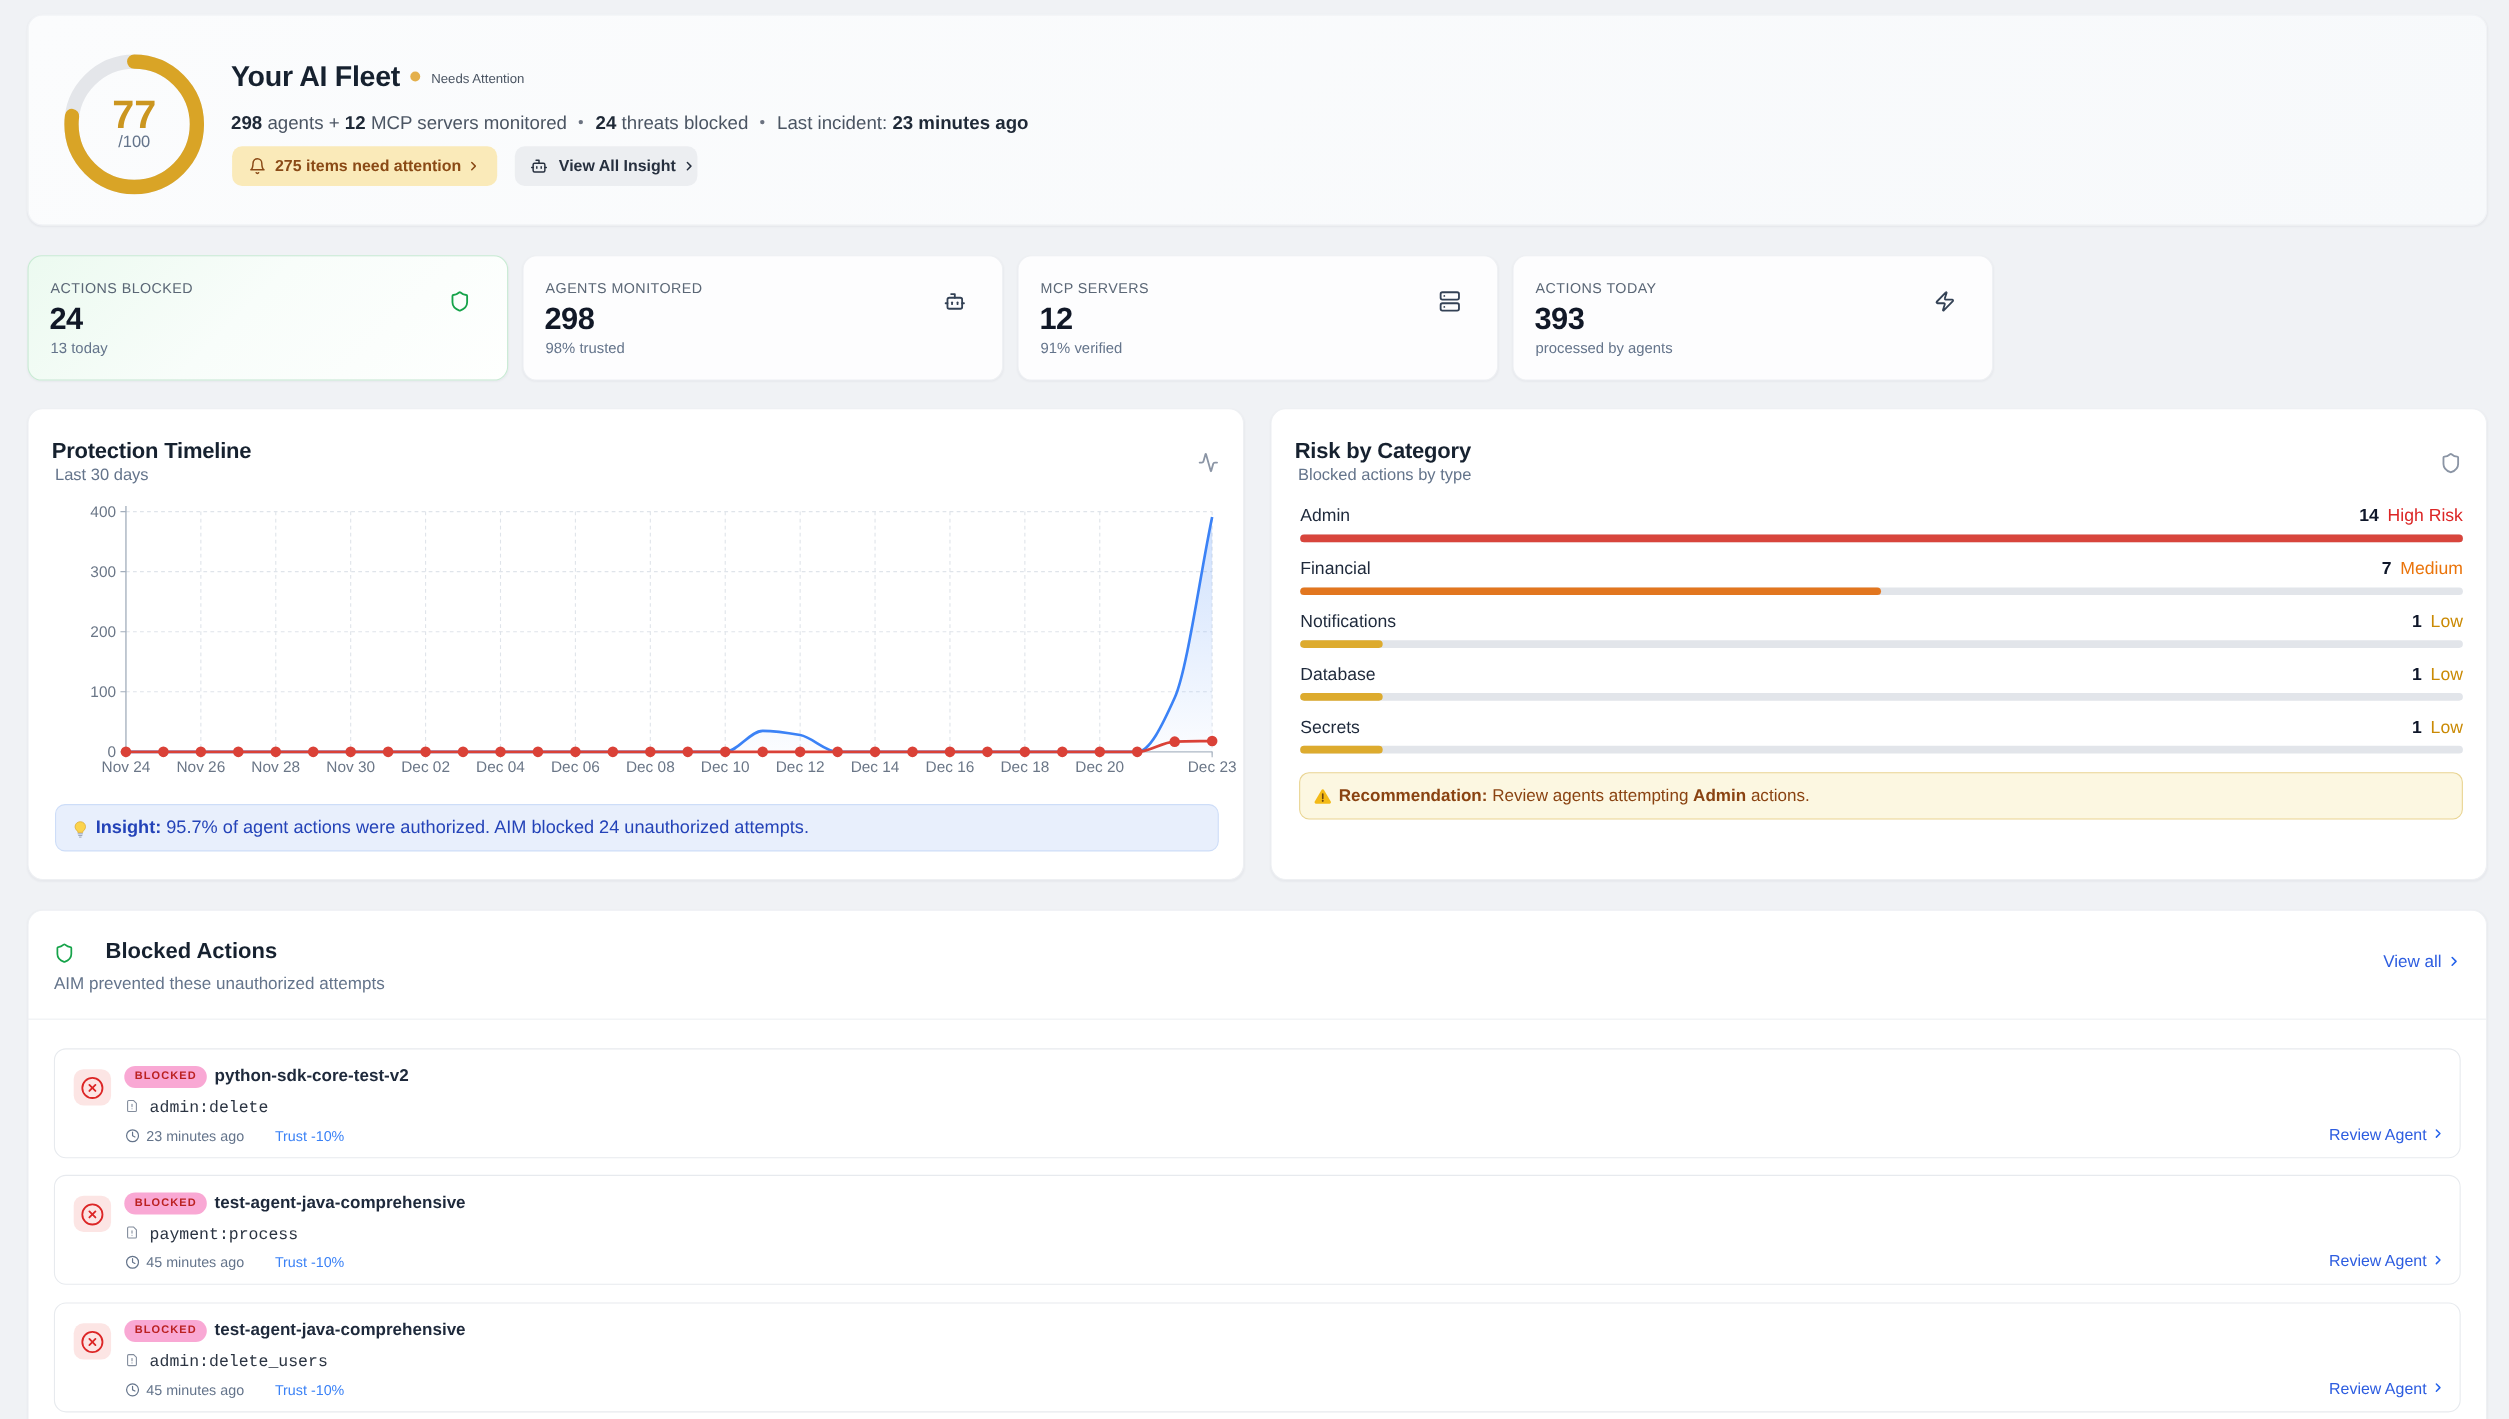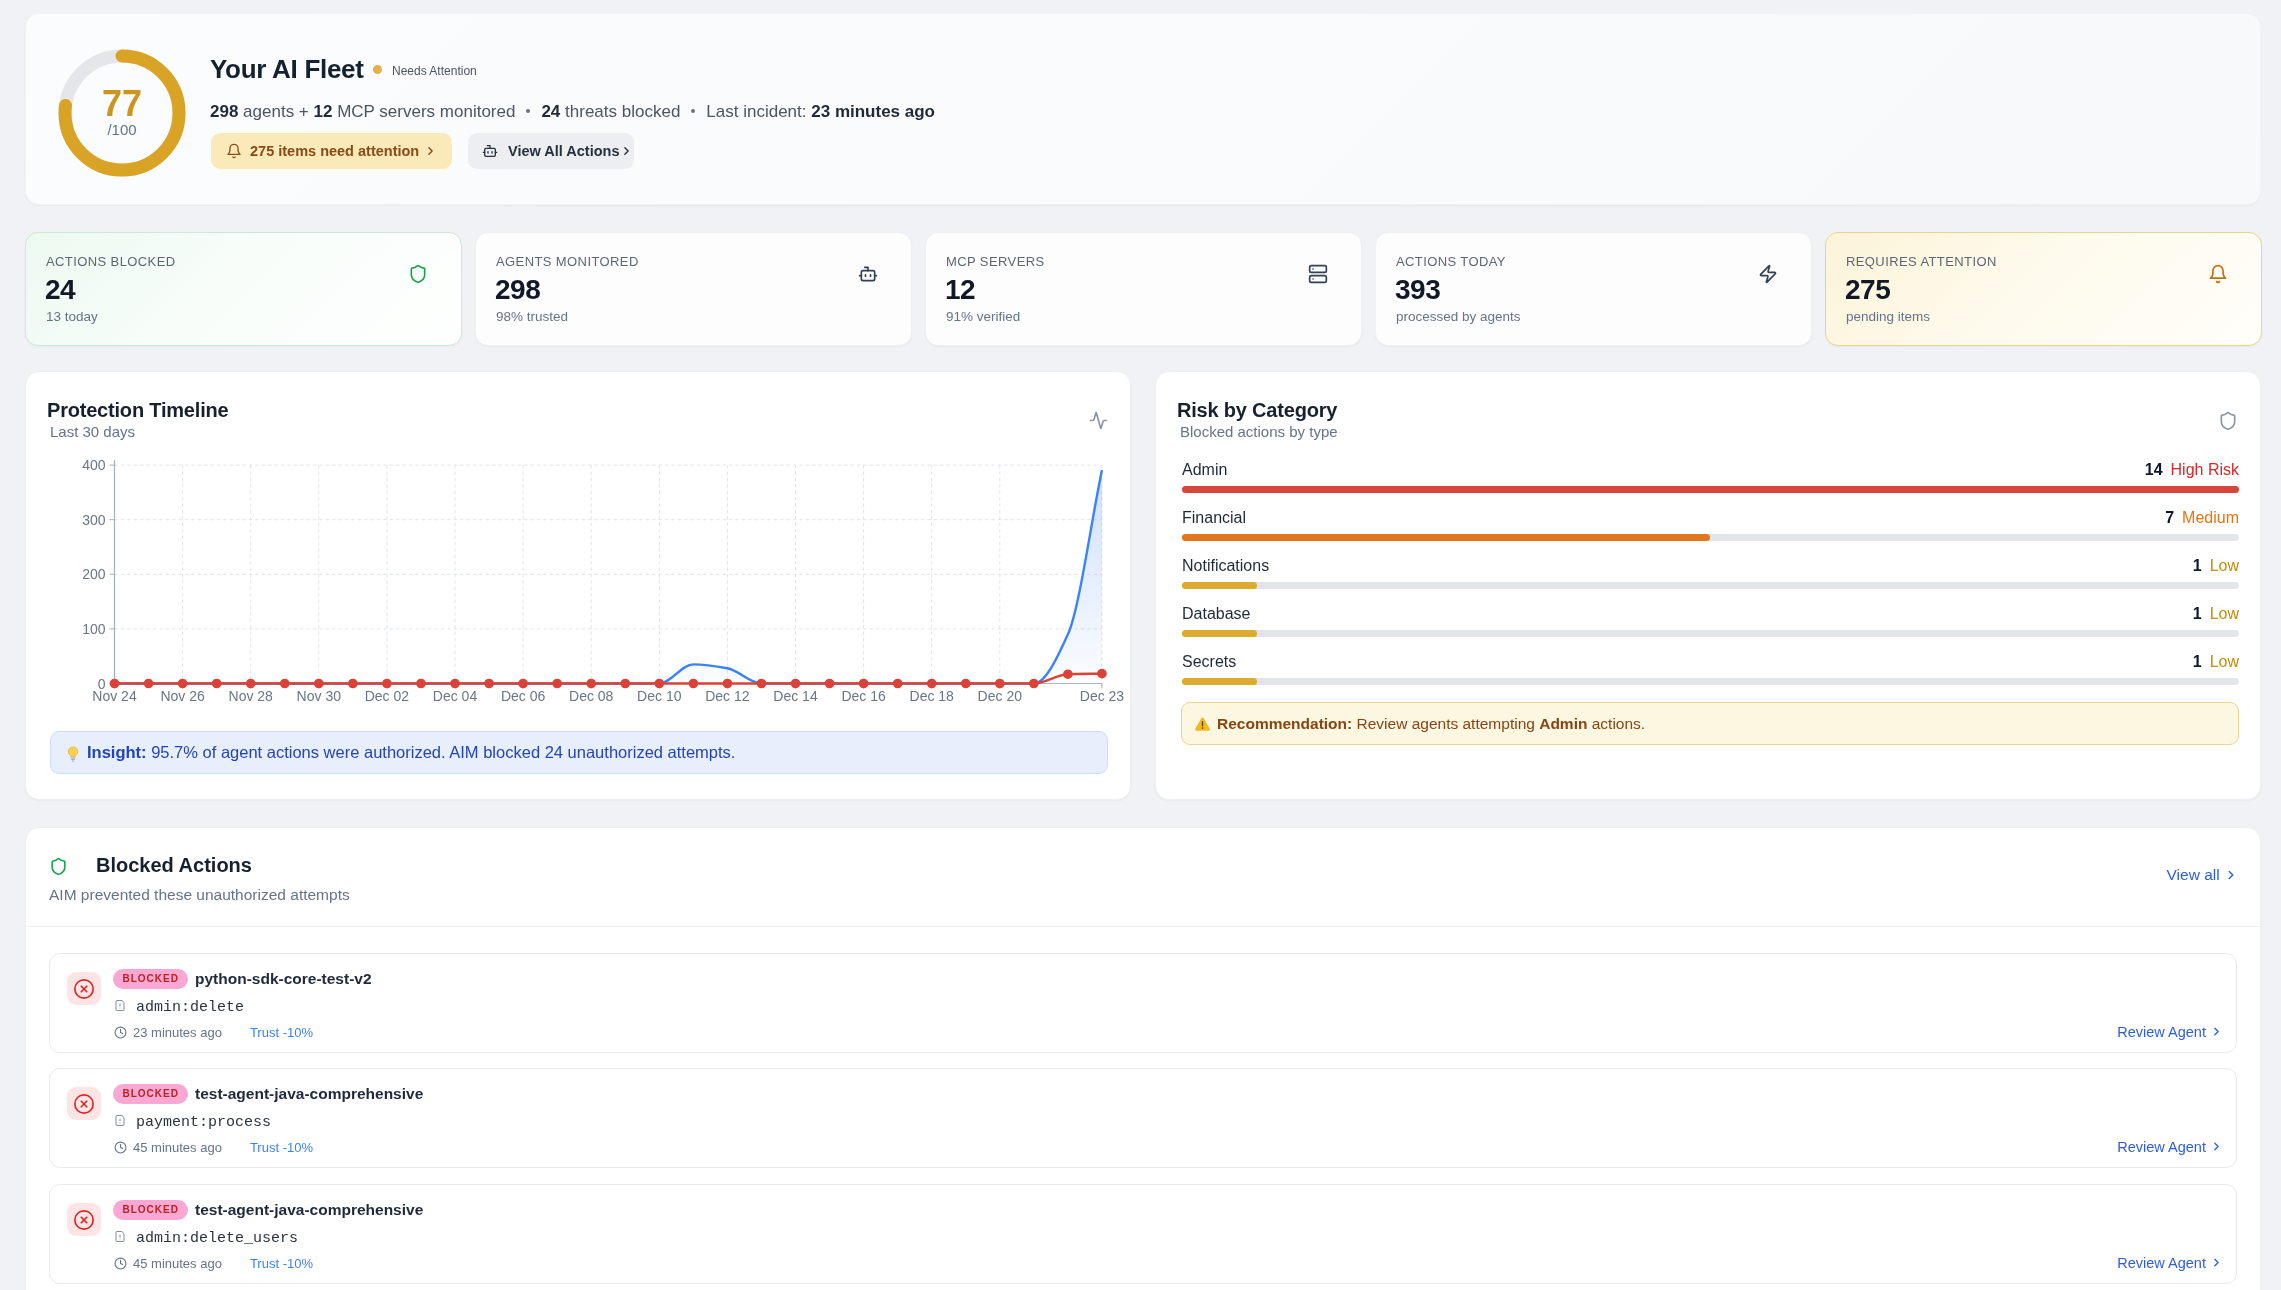--- a/index.html
+++ b/index.html
@@ -100,21 +100,21 @@
     </div>
     <div class="btn btn-gray">
       <svg class="lucide" style="left:14px;" width="16" height="16" viewBox="0 0 24 24" stroke="#27303f" stroke-width="2">
           <path d="M12 8V4H8"></path>
           <rect width="16" height="12" x="4" y="8" rx="2"></rect>
           <path d="M2 14h2"></path>
           <path d="M20 14h2"></path>
           <path d="M15 13v2"></path>
           <path d="M9 13v2"></path>
         </svg>
-      <span class="txt" style="left:40px;">View All Actions</span>
+      <span class="txt" style="left:40px;">View All Insight</span>
       <svg class="lucide" style="left:152px;" width="13" height="13" viewBox="0 0 24 24" stroke="#27303f" stroke-width="2.5">
           <path d="m9 18 6-6-6-6"></path>
         </svg>
     </div>
   </div>
 
   <div class="stat stat-green" style="left:25px;">
     <div class="lbl">ACTIONS BLOCKED</div>
       <div class="val">24</div>
       <div class="sub">13 today</div>
@@ -145,29 +145,20 @@
           <path d="M6 6h.01"></path>
           <path d="M6 18h.01"></path>
         </svg></div>
   </div>
   <div class="stat" style="left:1375px;">
     <div class="lbl">ACTIONS TODAY</div>
       <div class="val">393</div>
       <div class="sub">processed by agents</div>
     <div class="ic"><svg class="lucide" width="20" height="20" viewBox="0 0 24 24" stroke="#334155" stroke-width="2">
           <path d="M4 14a1 1 0 0 1-.78-1.63l9.9-10.2a.5.5 0 0 1 .86.46l-1.92 6.02A1 1 0 0 0 13 10h7a1 1 0 0 1 .78 1.63l-9.9 10.2a.5.5 0 0 1-.86-.46l1.92-6.02A1 1 0 0 0 11 14z"></path>
-        </svg></div>
-  </div>
-  <div class="stat stat-amber" style="left:1825px;">
-    <div class="lbl">REQUIRES ATTENTION</div>
-      <div class="val">275</div>
-      <div class="sub">pending items</div>
-    <div class="ic"><svg class="lucide" width="20" height="20" viewBox="0 0 24 24" stroke="#c2710c" stroke-width="2">
-          <path d="M10.3 21a1.94 1.94 0 0 0 3.4 0"></path>
-          <path d="M6 8a6 6 0 0 1 12 0c0 7 3 9 3 9H3s3-2 3-9"></path>
         </svg></div>
   </div>
 
   <div class="panel panel-l">
     <div class="p-title">Protection Timeline</div>
     <div class="p-sub">Last 30 days</div>
     <div class="p-ic"><svg class="lucide" width="19" height="19" viewBox="0 0 24 24" stroke="#8b95a5" stroke-width="2.1">
           <path d="M22 12h-2.48a2 2 0 0 0-1.93 1.46l-2.35 8.36a.25.25 0 0 1-.48 0L9.24 2.18a.25.25 0 0 0-.48 0l-2.35 8.36A2 2 0 0 1 4.49 12H2"></path>
         </svg></div>
     <svg width="1106" height="270" viewBox="0 0 1106 270" style="position:absolute;left:0;top:80px;">

